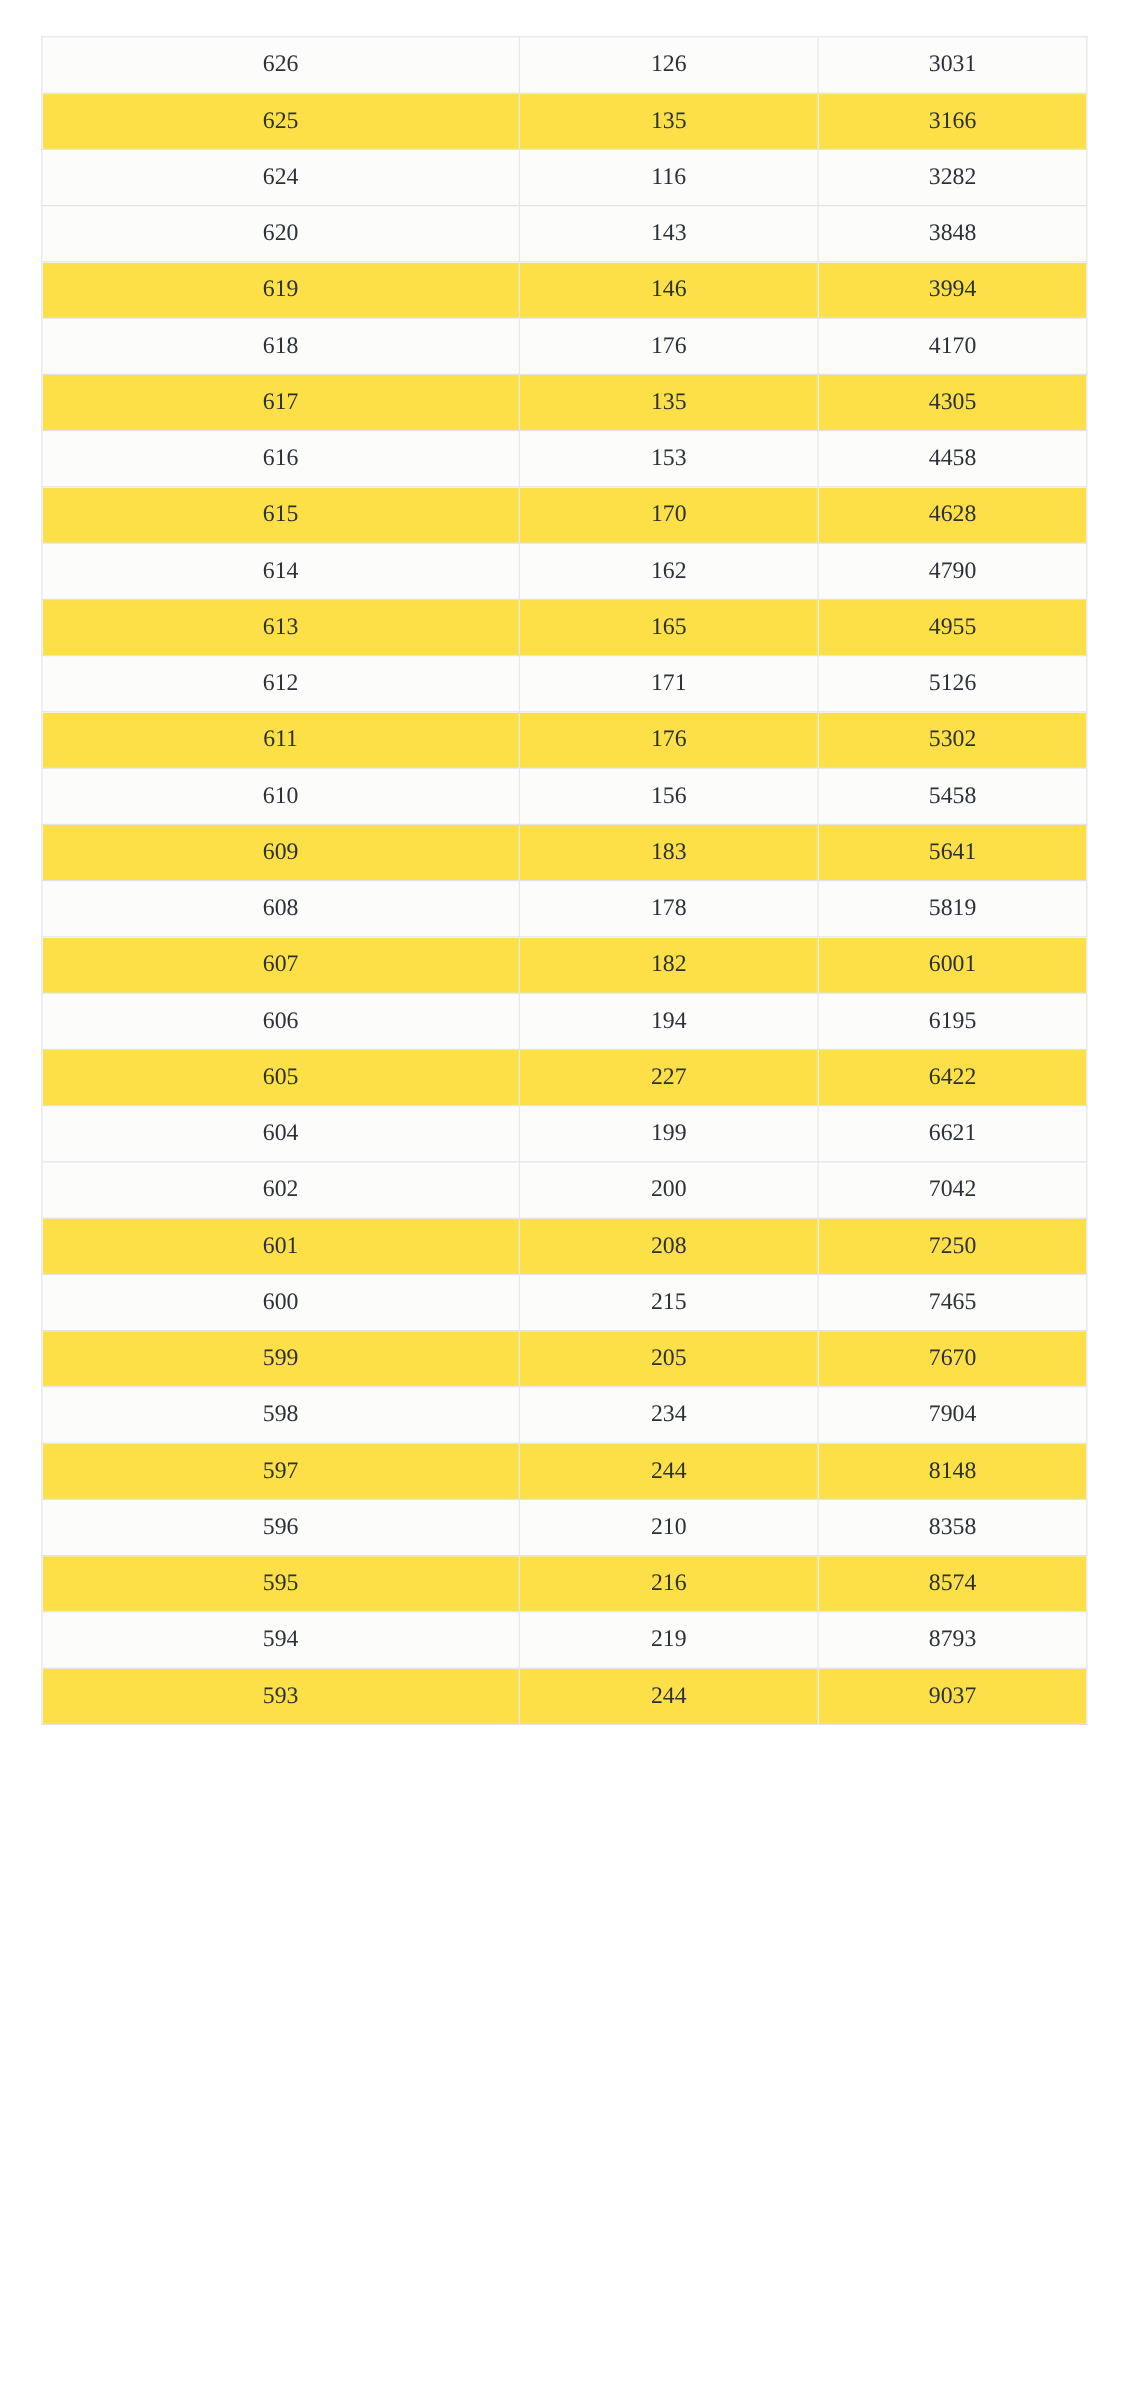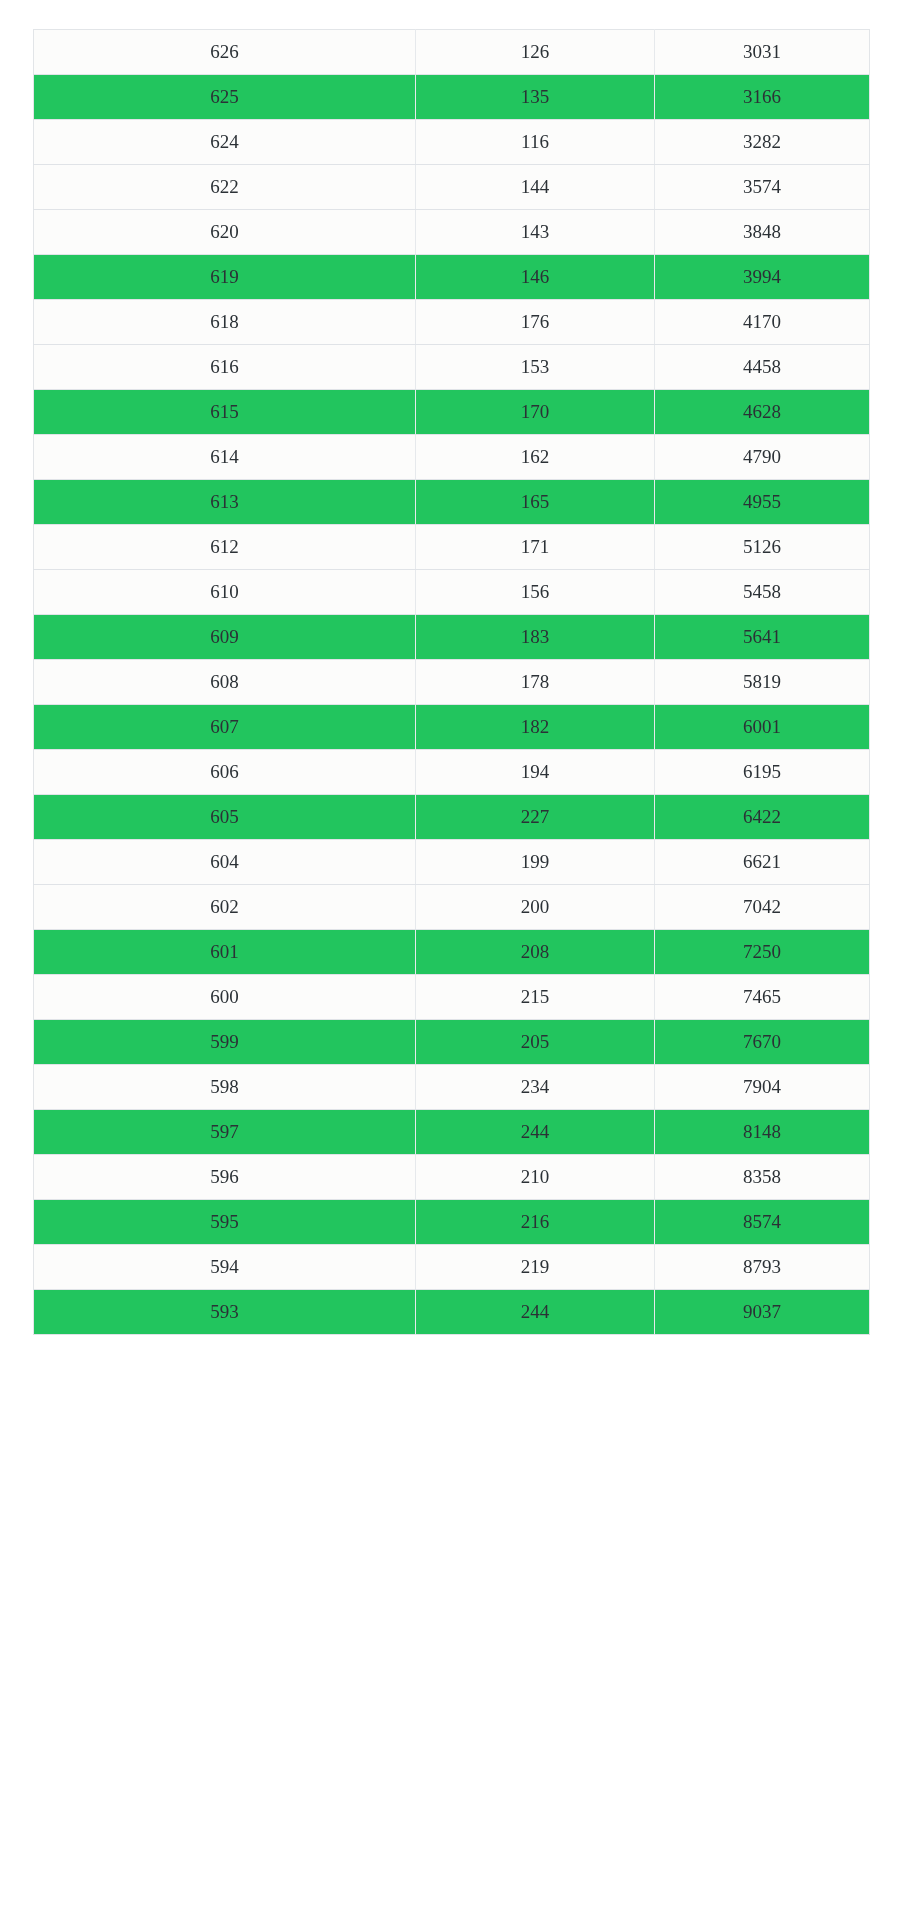--- a/index.html
+++ b/index.html
@@ -53,21 +53,21 @@
     overflow: hidden;
     white-space: nowrap;
   }
   table.score-table td:last-child {
     border-right: none;
   }
   table.score-table tr.row-odd td {
     background: #fcfcfb;
   }
   table.score-table tr.row-even td {
-    background: #22c55e;
+    background: #fde047;
   }
   table.score-table tr:last-child td {
     border-bottom: none;
     margin-top: 18px;
   }
 </style>
 </head>
 <body>
 
 <div class="page">
@@ -88,39 +88,39 @@
             <td>625</td>
             <td>135</td>
             <td>3166</td>
           </tr>
           <tr class="row-odd">
             <td>624</td>
             <td>116</td>
             <td>3282</td>
           </tr>
           <tr class="row-odd">
-            <td>622</td>
-            <td>144</td>
-            <td>3574</td>
-          </tr>
-          <tr class="row-odd">
             <td>620</td>
             <td>143</td>
             <td>3848</td>
           </tr>
           <tr class="row-even">
             <td>619</td>
             <td>146</td>
             <td>3994</td>
           </tr>
           <tr class="row-odd">
             <td>618</td>
             <td>176</td>
             <td>4170</td>
           </tr>
+          <tr class="row-even">
+            <td>617</td>
+            <td>135</td>
+            <td>4305</td>
+          </tr>
           <tr class="row-odd">
             <td>616</td>
             <td>153</td>
             <td>4458</td>
           </tr>
           <tr class="row-even">
             <td>615</td>
             <td>170</td>
             <td>4628</td>
           </tr>
@@ -131,20 +131,25 @@
           </tr>
           <tr class="row-even">
             <td>613</td>
             <td>165</td>
             <td>4955</td>
           </tr>
           <tr class="row-odd">
             <td>612</td>
             <td>171</td>
             <td>5126</td>
+          </tr>
+          <tr class="row-even">
+            <td>611</td>
+            <td>176</td>
+            <td>5302</td>
           </tr>
           <tr class="row-odd">
             <td>610</td>
             <td>156</td>
             <td>5458</td>
           </tr>
           <tr class="row-even">
             <td>609</td>
             <td>183</td>
             <td>5641</td>

